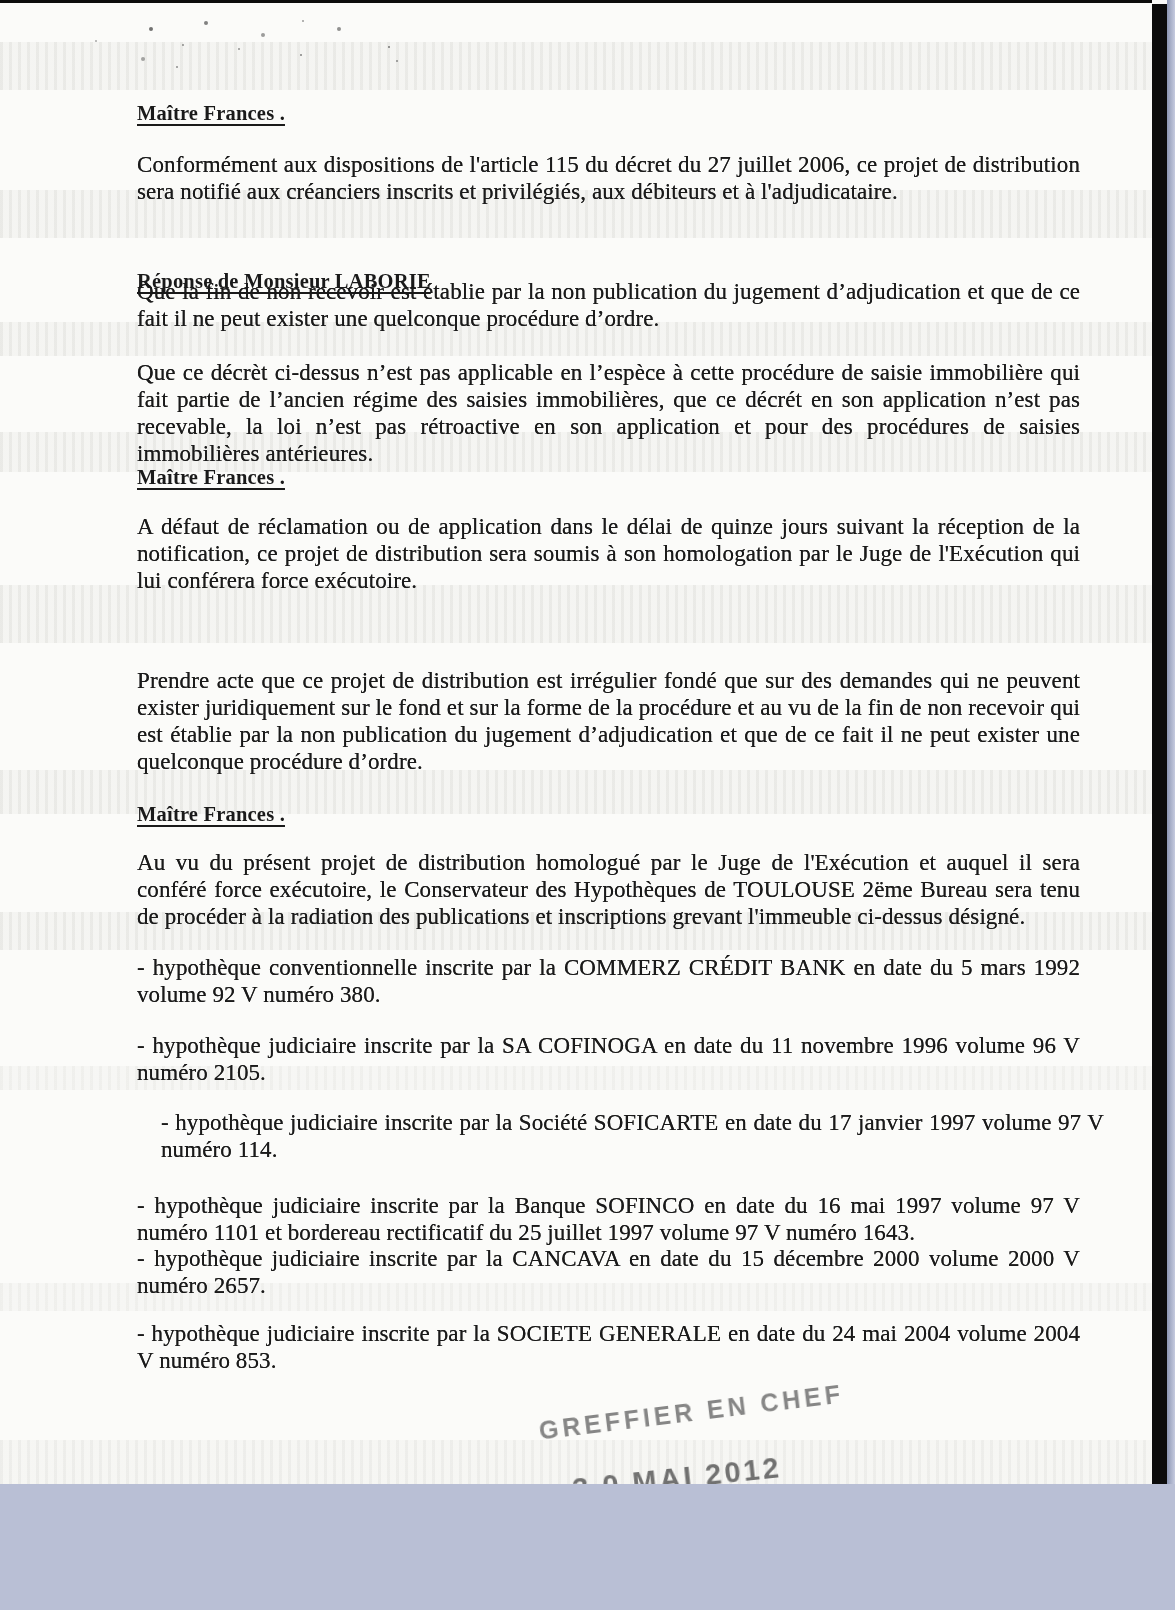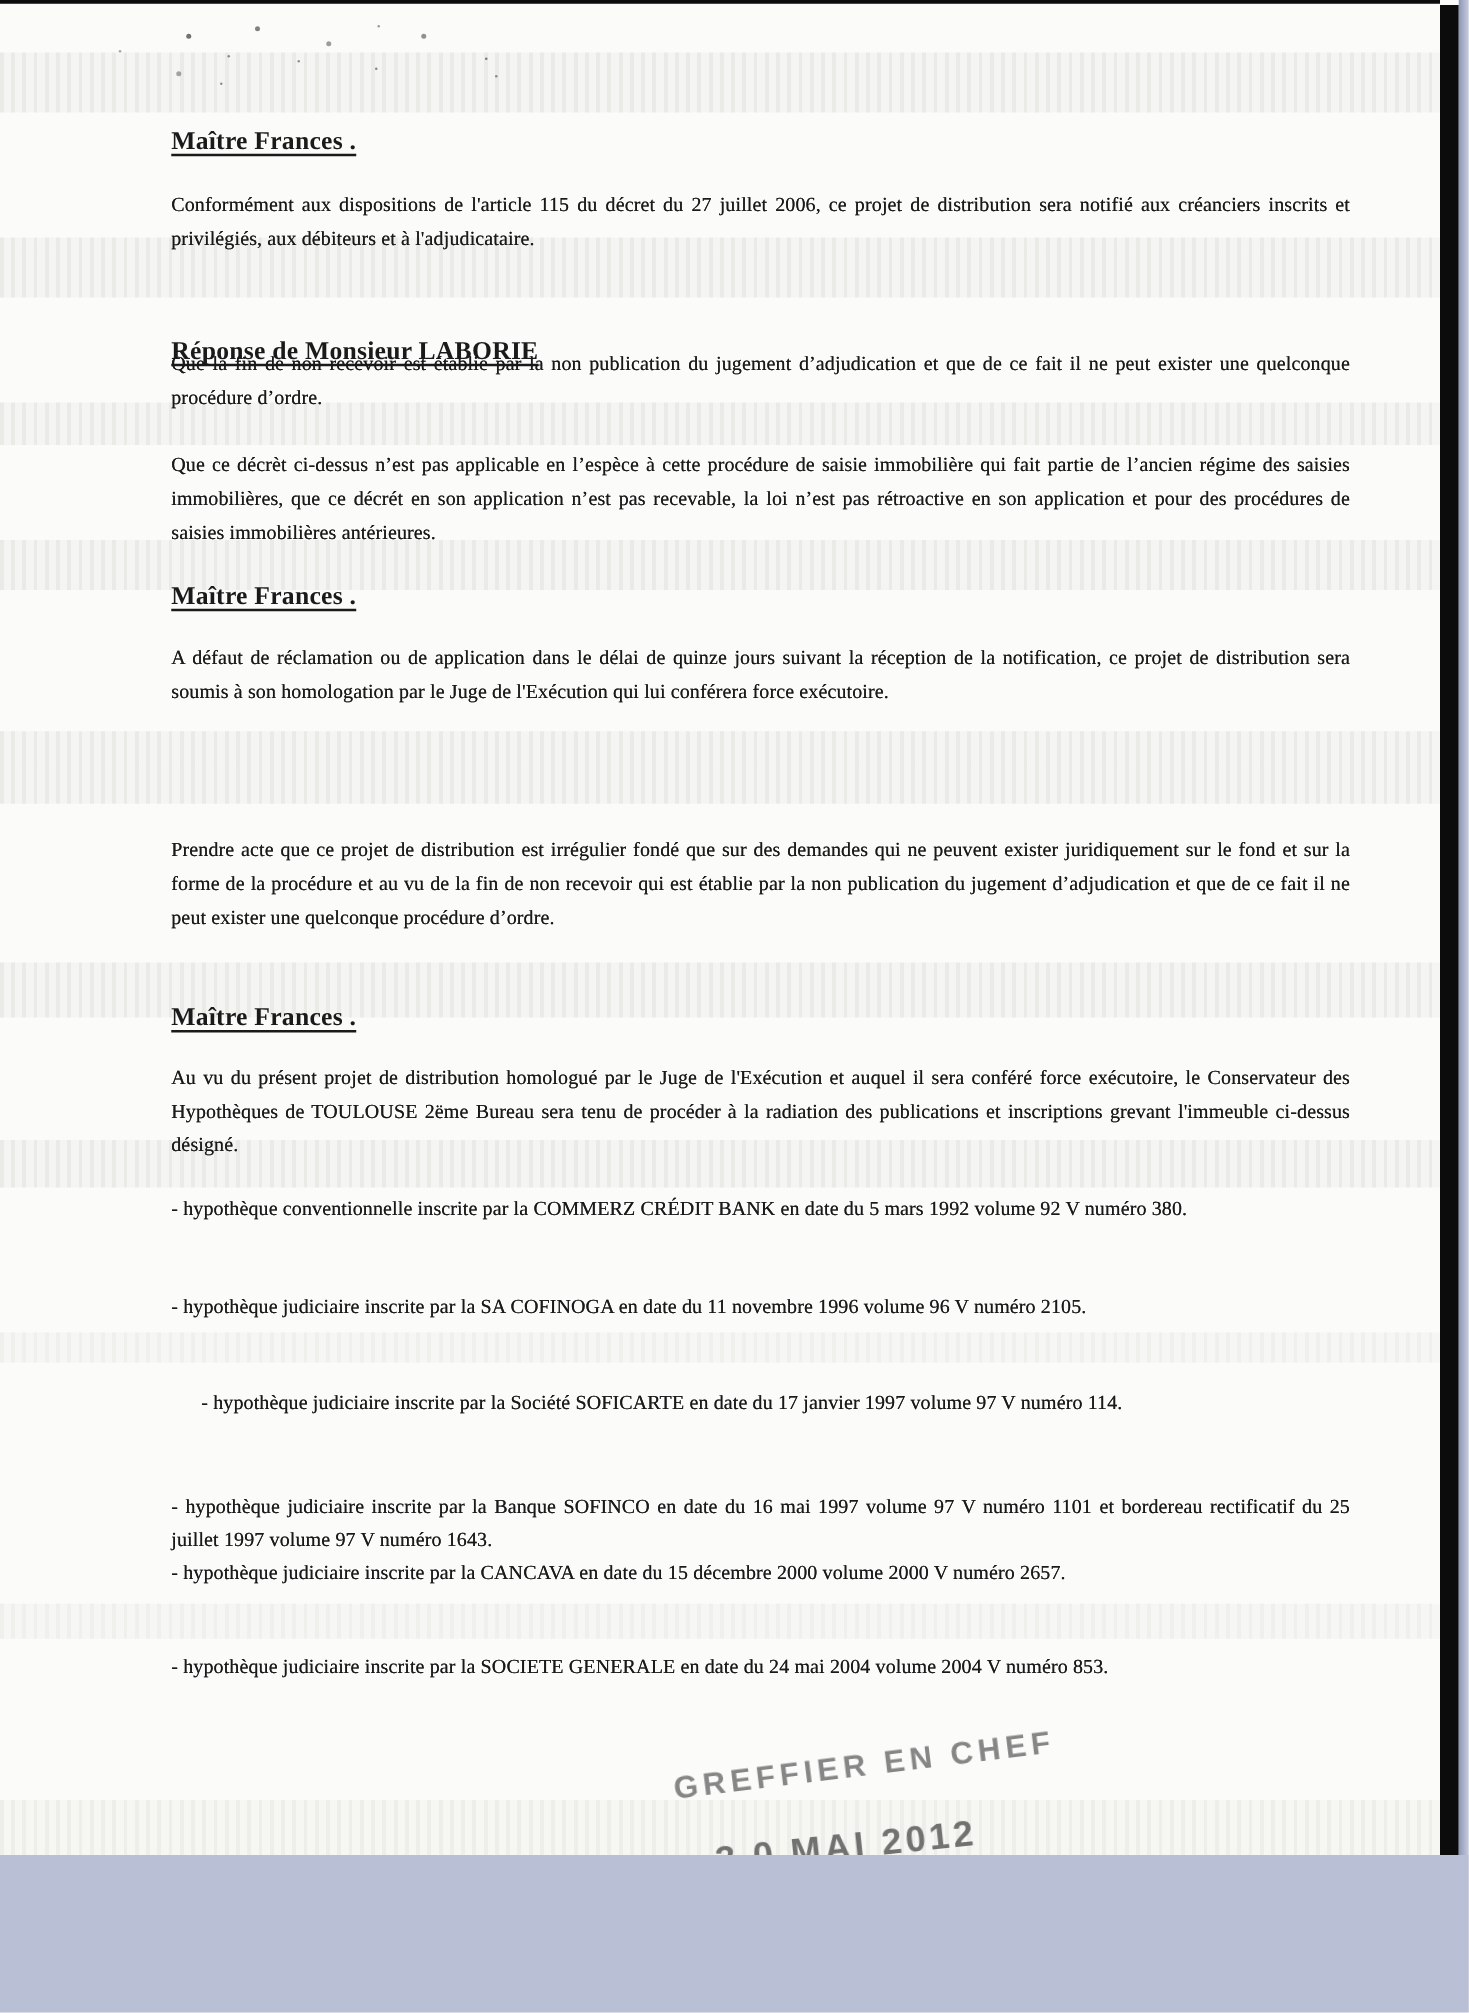--- a/index.html
+++ b/index.html
@@ -37,21 +37,21 @@
       95px  40px 0 0   rgba(40,40,40,.4);
   }
   
   .block{position:absolute;left:137px;width:943px;}
   .heading{
     font-weight:bold;font-size:20.5px;line-height:24px;
     text-decoration:underline;text-decoration-thickness:2.2px;text-underline-offset:4px;
     letter-spacing:.2px;
   }
   .para{
-    font-size:16px;line-height:27px;
+    font-size:23px;line-height:27px;
     text-align:justify;text-justify:inter-word;
     letter-spacing:.1px;
     text-shadow:0 0 .4px rgba(20,20,20,.85);
   }
   
   .stamp{
     position:absolute;
     font-family:"Liberation Sans","DejaVu Sans",sans-serif;
     font-weight:700;white-space:nowrap;
     filter:blur(.4px);

